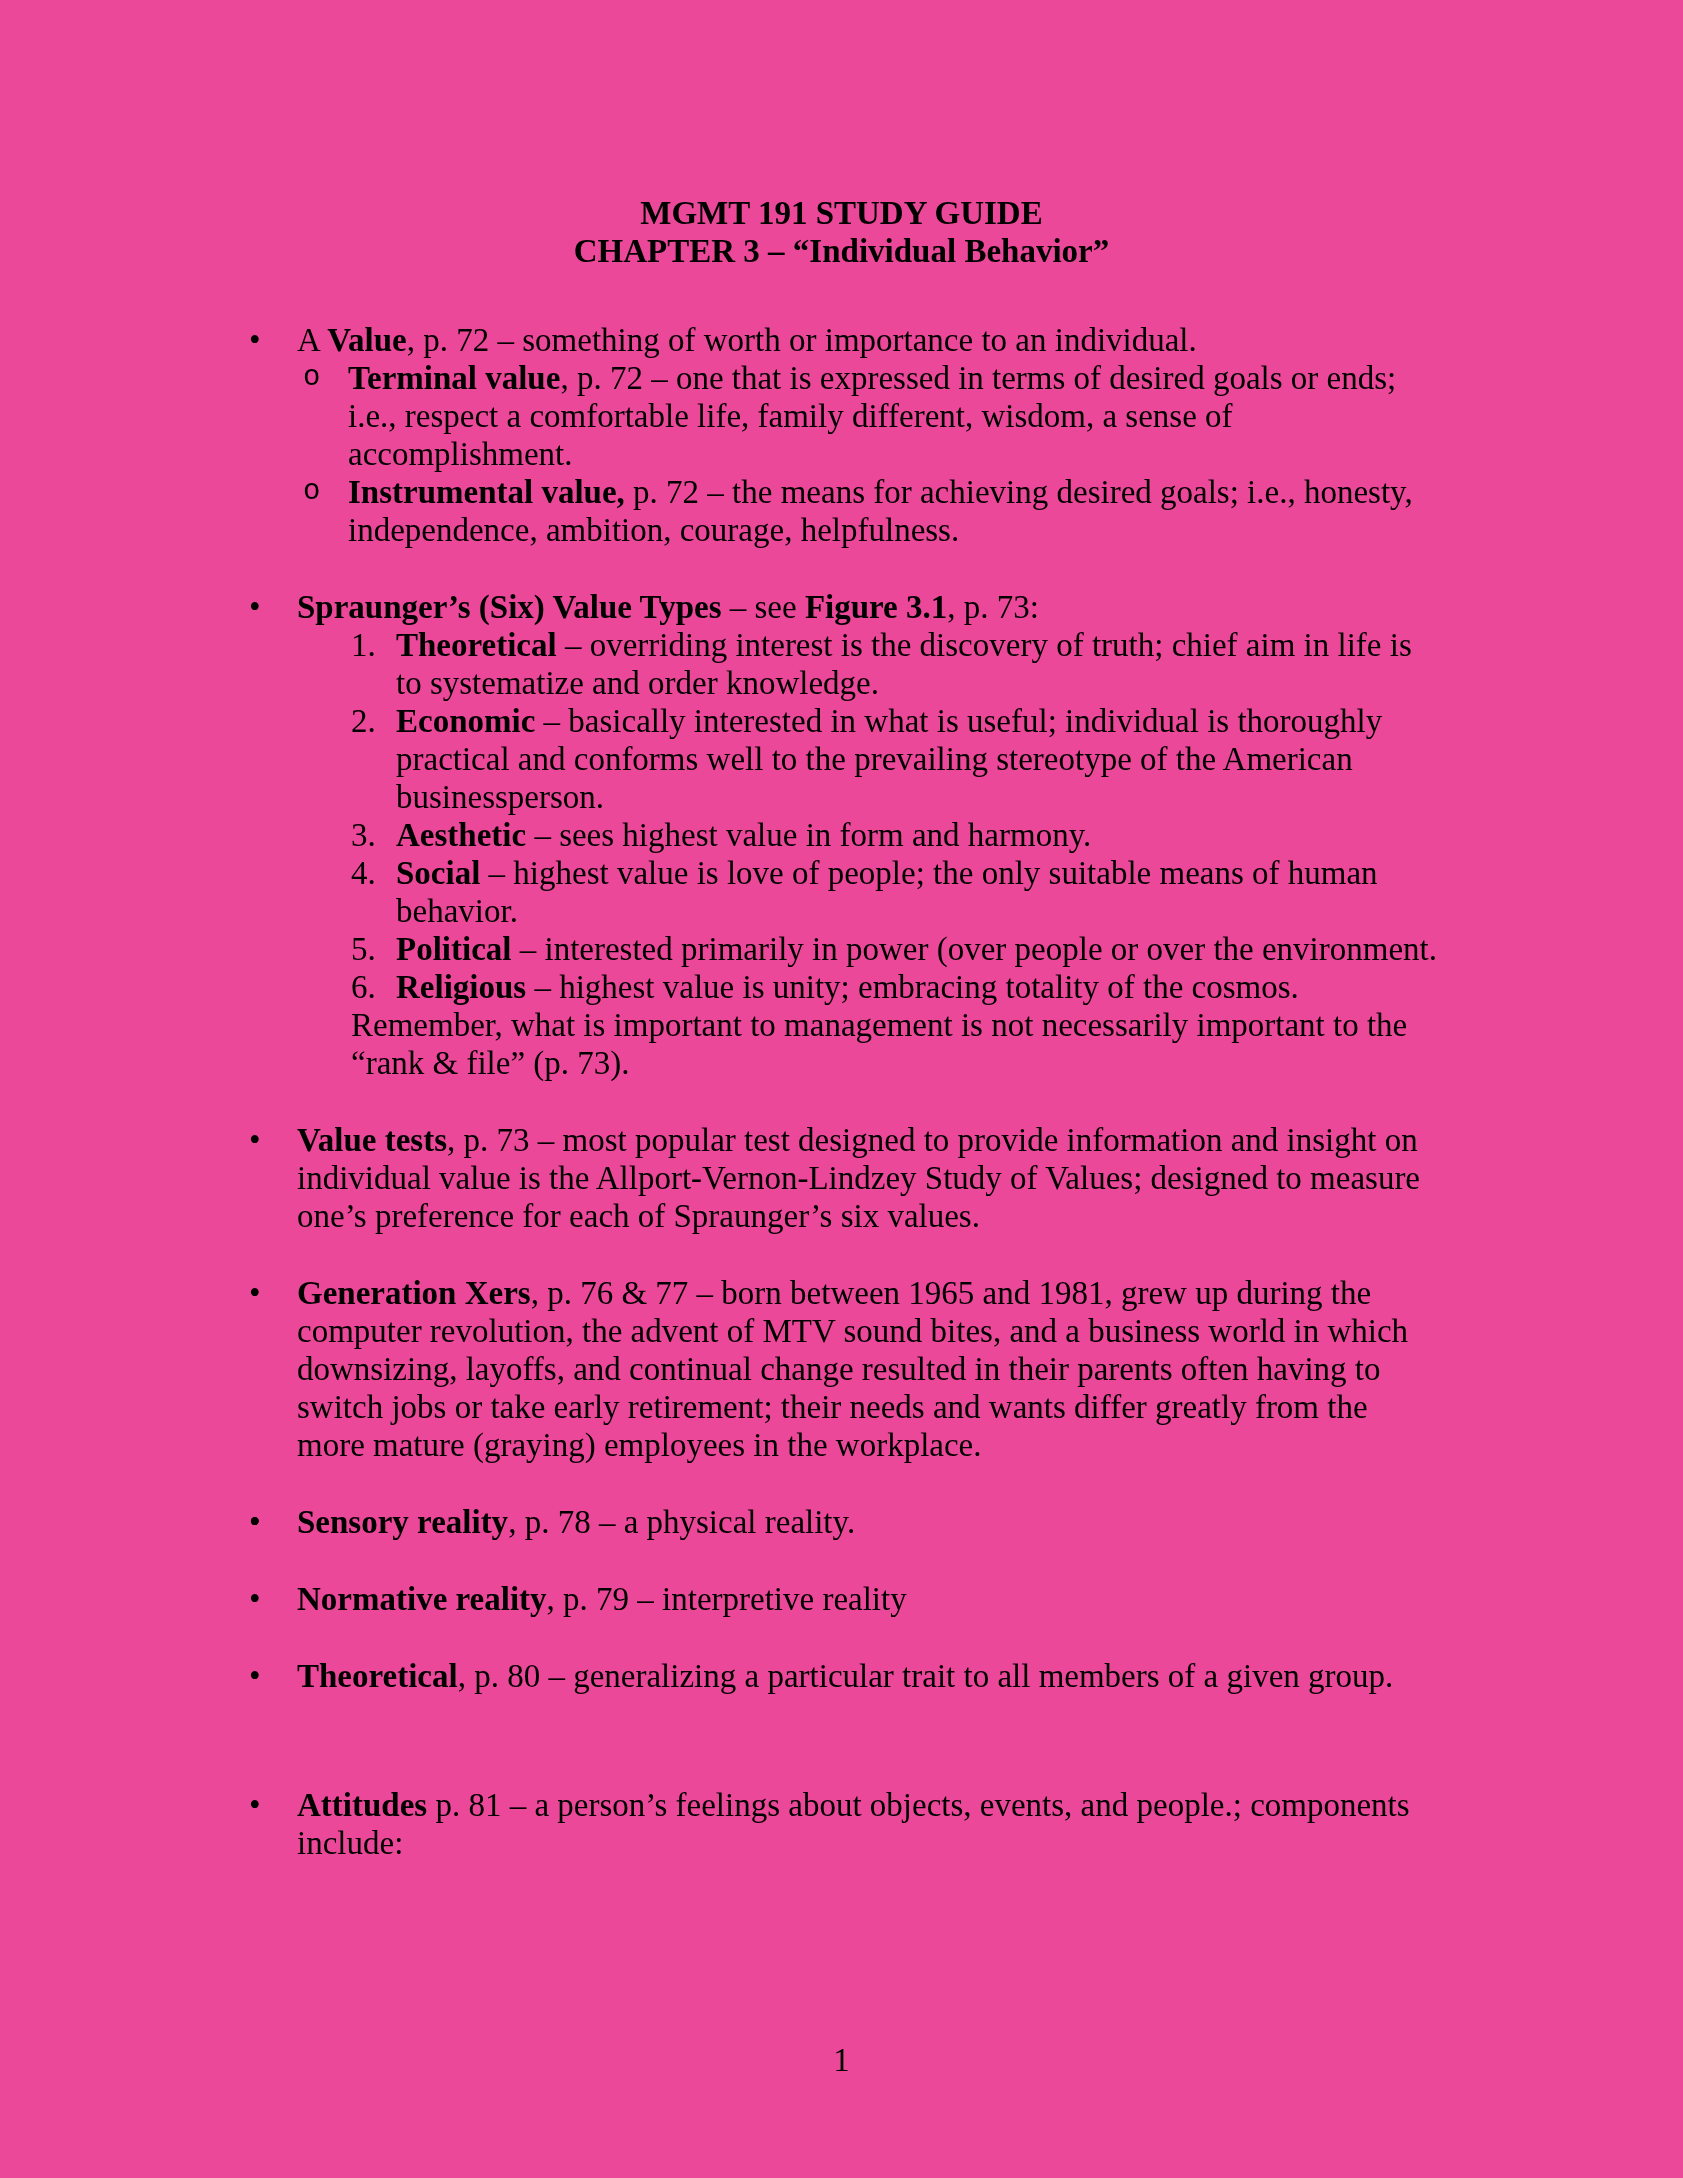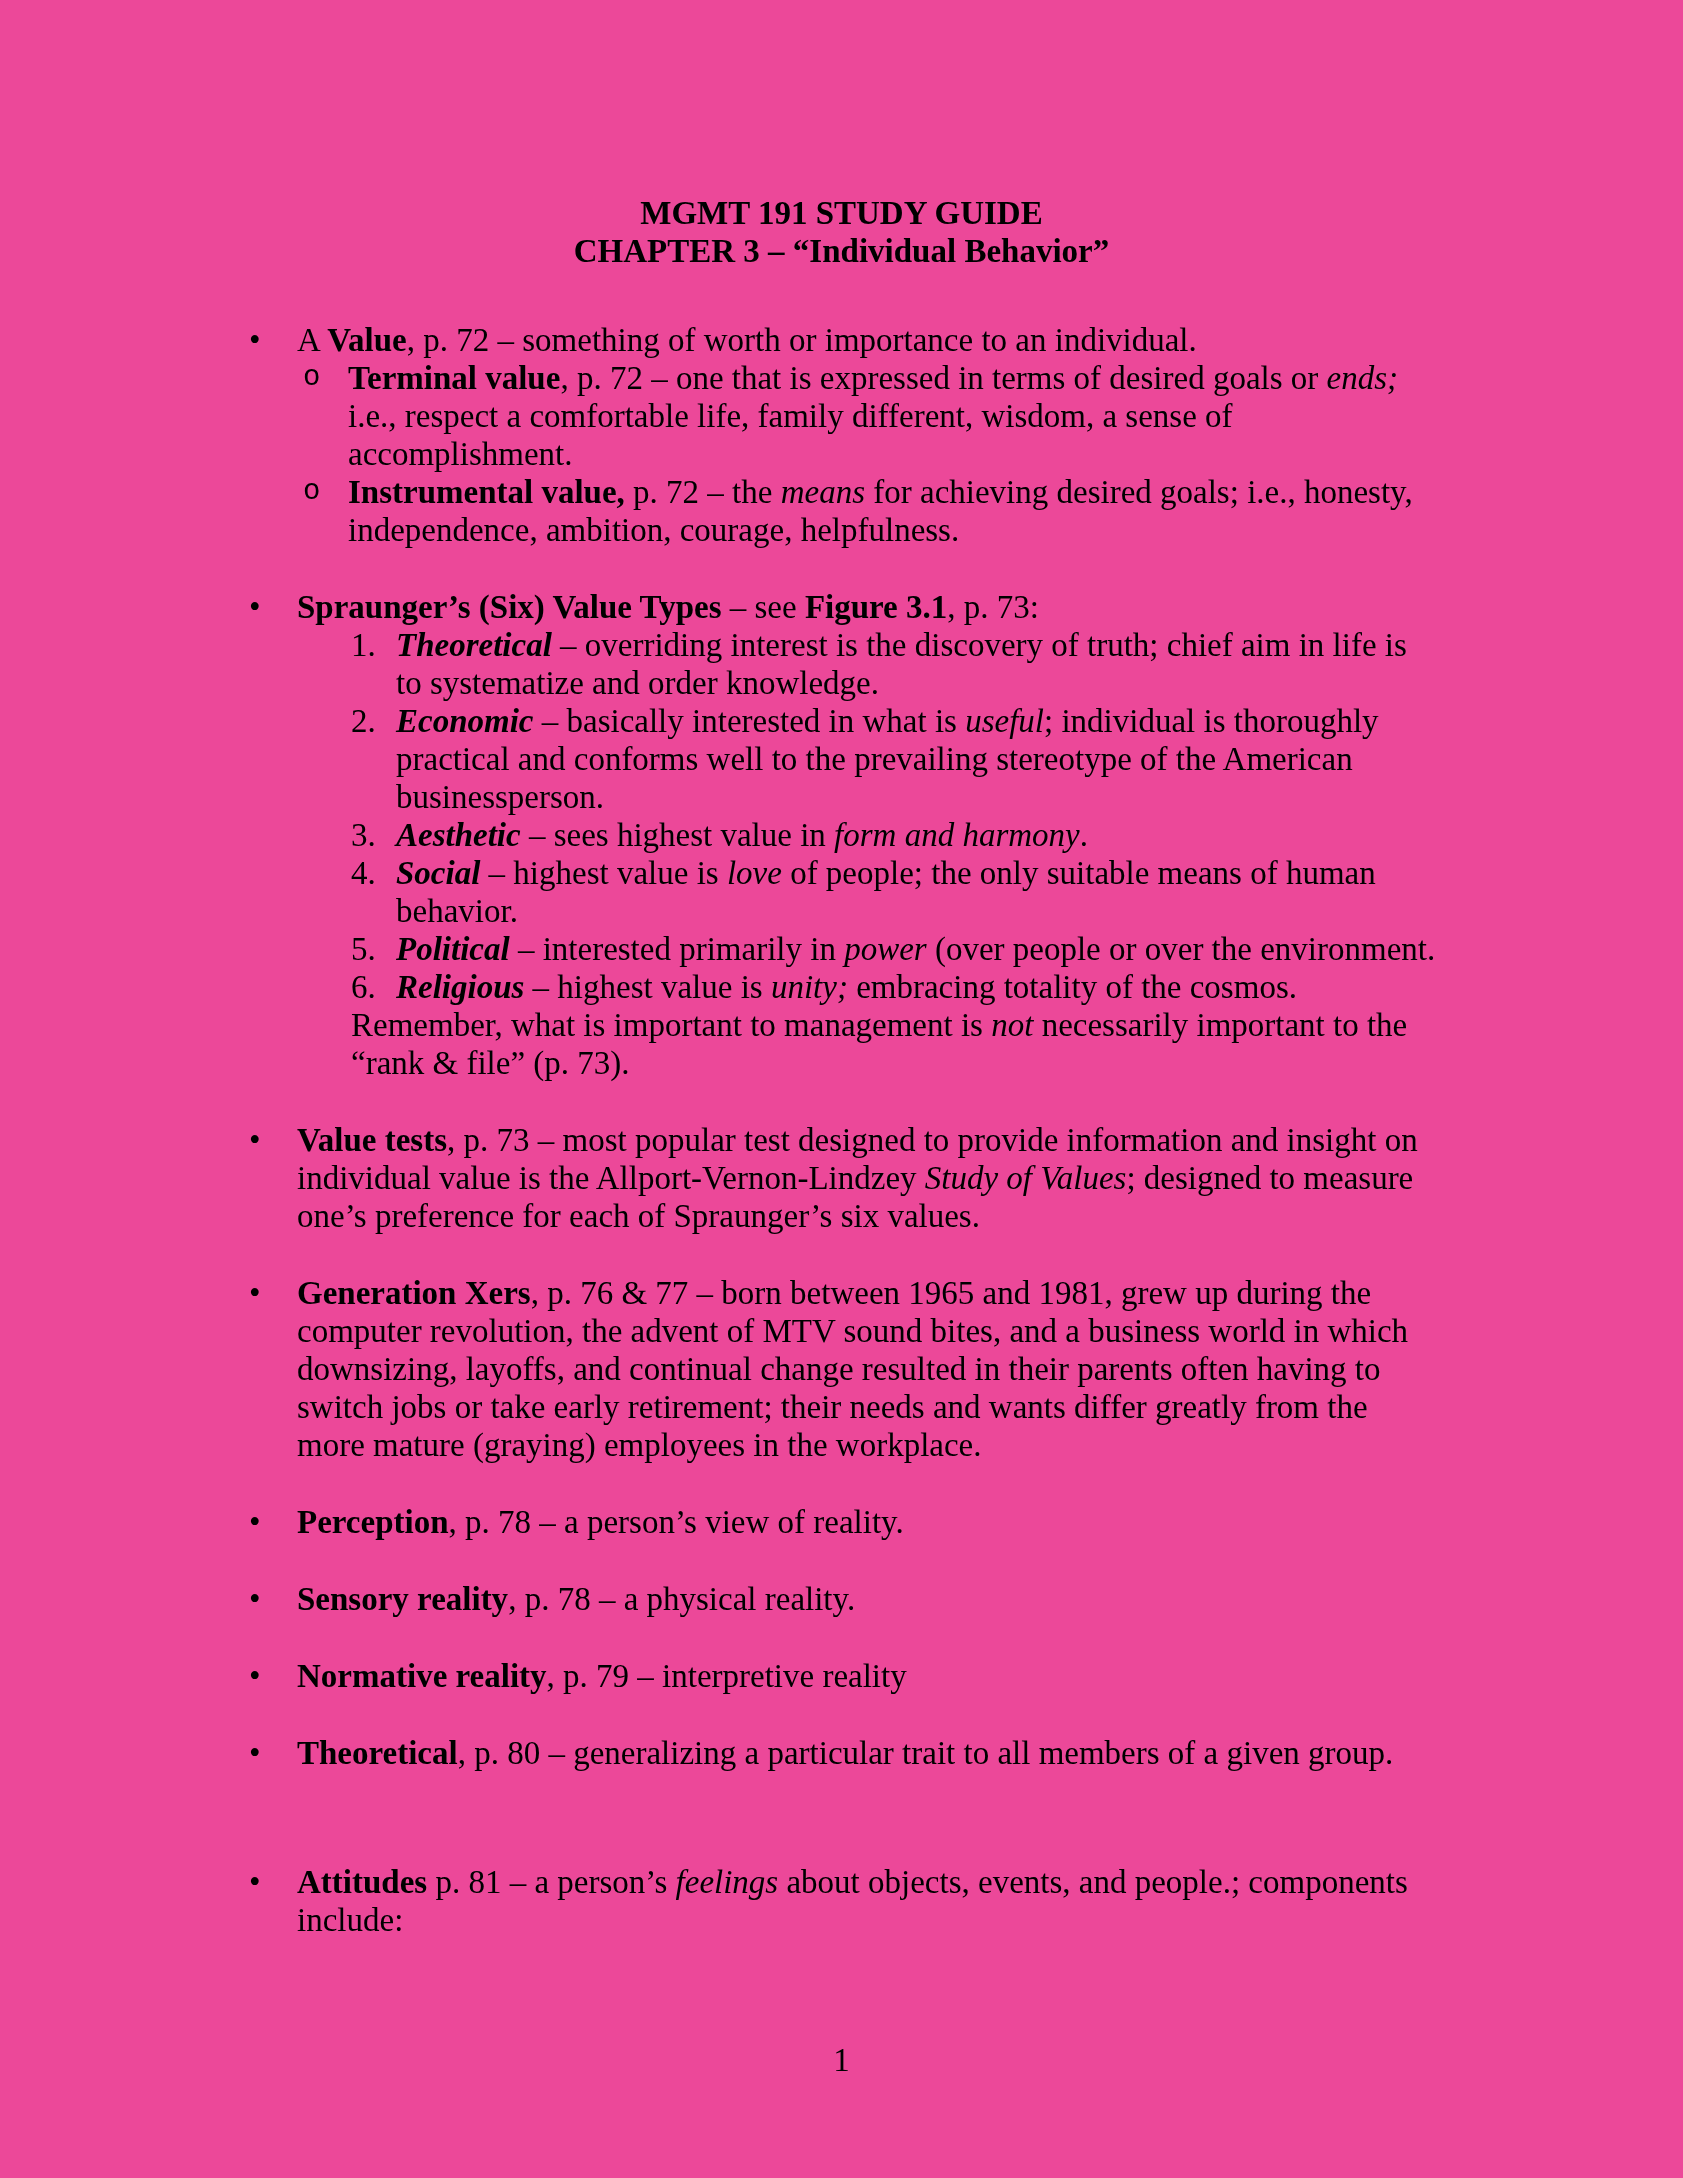--- a/index.html
+++ b/index.html
@@ -32,21 +32,21 @@
   .item.sub > .marker {
     left: 303px;
     font-family: "Liberation Mono", "DejaVu Sans Mono", monospace;
     font-size: 29px;
   }
   .item.num { padding-left: 396px; }
   .item.num > .marker { left: 351px; }
   .item.note { padding-left: 351px; }
   .line { white-space: nowrap; }
   .b { font-weight: bold; margin-top: 12px; }
-  .i { font-style: italic; }
+  .i { }
   .page-number {
     position: absolute;
     top: 2041px;
     left: 0;
     width: 100%;
     text-align: center;
   }
 </style>
 </head>
 <body>
@@ -129,21 +129,20 @@
   <div class="line"><span class="b">Generation Xers</span><span>, p. 76 &amp; 77 – born between 1965 and 1981, grew up during the</span></div>
           <div class="line"><span>computer revolution, the advent of MTV sound bites, and a business world in which</span></div>
           <div class="line"><span>downsizing, layoffs, and continual change resulted in their parents often having to</span></div>
           <div class="line"><span>switch jobs or take early retirement; their needs and wants differ greatly from the</span></div>
           <div class="line"><span>more mature (graying) employees in the workplace.</span></div>
         </div>
       </div>
       <div class="section">
         <div class="item bullet">
     <span class="marker">•</span>
-  <div class="line"><span class="b">Perception</span><span>, p. 78 – a person’s view of reality.</span></div>
         </div>
       </div>
       <div class="section">
         <div class="item bullet">
     <span class="marker">•</span>
   <div class="line"><span class="b">Sensory reality</span><span>, p. 78 – a physical reality.</span></div>
         </div>
       </div>
       <div class="section">
         <div class="item bullet">

